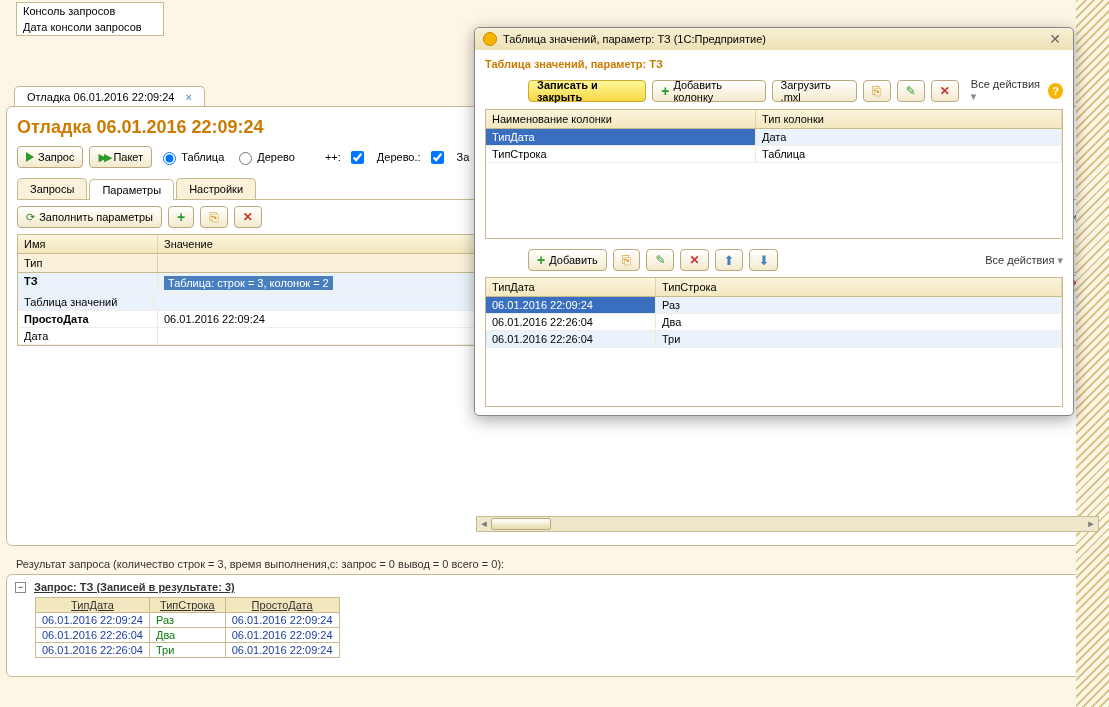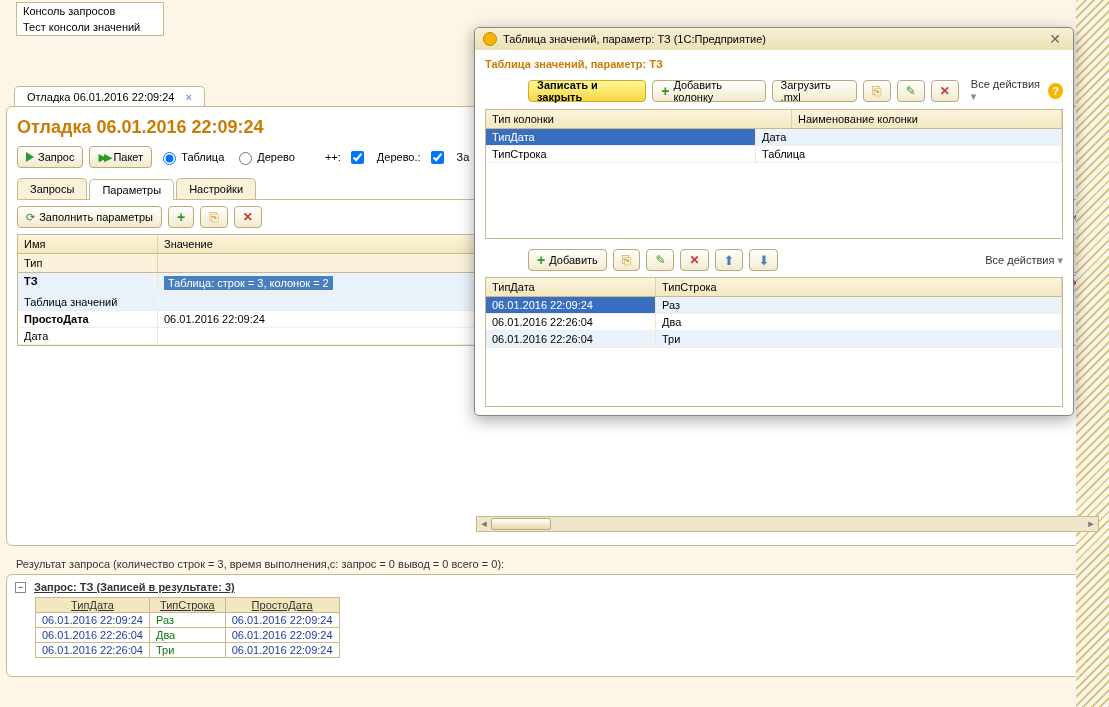--- a/index.html
+++ b/index.html
@@ -77,21 +77,21 @@
 .hscroll .arrow { position:absolute; top:0; width:14px; height:14px; text-align:center; color:#777; }
 </style>
 </head>
 <body>
 
 <div class="hatch"></div>
 
 <div class="top-panel">
   <div class="top-list">
     <div>Консоль запросов</div>
-    <div>Тест консоли значений</div>
+    <div>Дата консоли запросов</div>
   </div>
   <div class="clear"></div>
 </div>
 
 <div class="page-tab-bar">
   <span class="page-tab">
     <span>Отладка 06.01.2016 22:09:24</span>
     <span class="x">×</span>
   </span>
 </div>
@@ -253,22 +253,22 @@
       <span class="btn">
           <span class="ico-x">✕</span>
         </span>
       <span class="spacer"></span>
       <span class="ddl">Все действия</span>
       <span class="ico-help">?</span>
     </div>
 
     <div class="dlg-grid">
       <div class="grid-header">
+        <div class="gh" style="width:270px">Наименование колонки</div>
         <div class="gh" style="flex:1">Тип колонки</div>
-        <div class="gh" style="width:270px">Наименование колонки</div>
       </div>
       <div class="grid-row sel-lite">
         <div class="gc sel-blue" style="width:270px">ТипДата</div>
         <div class="gc" style="flex:1">Дата</div>
       </div>
       <div class="grid-row">
         <div class="gc" style="width:270px">ТипСтрока</div>
         <div class="gc" style="flex:1">Таблица</div>
       </div>
     </div>

